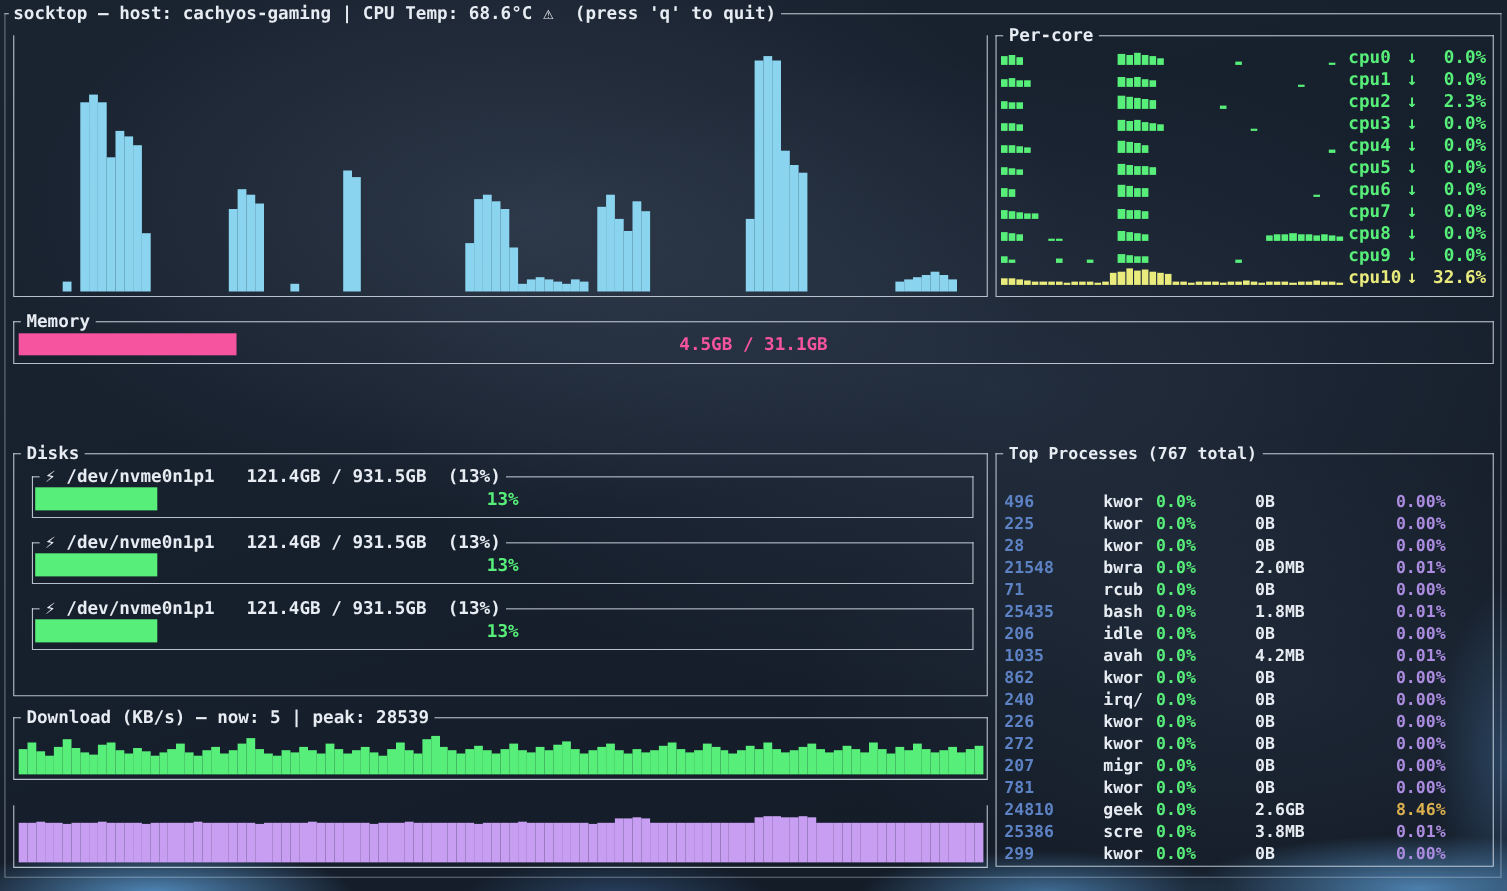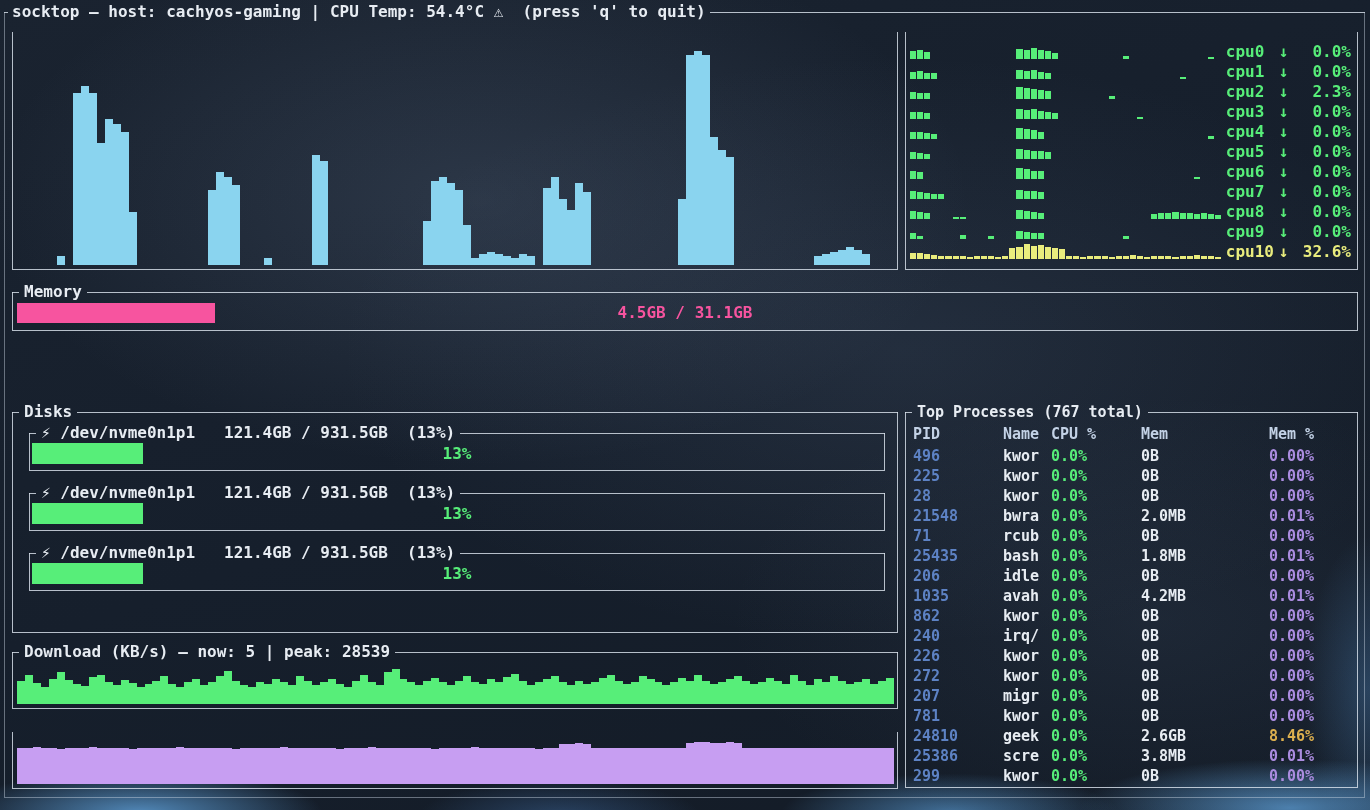--- a/index.html
+++ b/index.html
@@ -88,21 +88,21 @@
   .dl-panel{ left:12px; top:652px; width:886px; height:57px; }
   .ul-panel{ left:12px; top:732px; width:886px; height:57px; }
   .proc-panel{ left:905px; top:412px; width:453px; height:376px; }
 </style>
 </head>
 <body>
 
 <div class="screen">
 
   <div class="app-head">
-    <span class="app-title">socktop — host: cachyos-gaming | CPU Temp: 54.4°C ⚠  (press 'q' to quit)</span>
+    <span class="app-title">socktop — host: cachyos-gaming | CPU Temp: 68.6°C ⚠  (press 'q' to quit)</span>
   </div>
   <div class="outer-frame"></div>
 
   <section class="panel cpu-panel">
     <div class="chart" id="cpu-chart">
         <div class="bar" style="height: 0%;"></div>
         <div class="bar" style="height: 0%;"></div>
         <div class="bar" style="height: 0%;"></div>
         <div class="bar" style="height: 0%;"></div>
         <div class="bar" style="height: 0%;"></div>
@@ -208,20 +208,23 @@
         <div class="bar" style="height: 8%; background: rgb(138, 212, 239);"></div>
         <div class="bar" style="height: 7%; background: rgb(138, 212, 239);"></div>
         <div class="bar" style="height: 5%; background: rgb(138, 212, 239);"></div>
         <div class="bar" style="height: 0%;"></div>
         <div class="bar" style="height: 0%;"></div>
         <div class="bar" style="height: 0%;"></div>
       </div>
   </section>
 
   <section class="panel percore-panel">
+    <div class="phead">
+      <span class="panel-title">Per-core</span>
+    </div>
     <div id="percore-rows">
         <div class="core-row">
           <div class="mini">
             <div class="bar" style="height: 55%; background: rgb(87, 238, 121);"></div>
             <div class="bar" style="height: 60%; background: rgb(87, 238, 121);"></div>
             <div class="bar" style="height: 50%; background: rgb(87, 238, 121);"></div>
             <div class="bar" style="height: 0%;"></div>
             <div class="bar" style="height: 0%;"></div>
             <div class="bar" style="height: 0%;"></div>
             <div class="bar" style="height: 0%;"></div>
@@ -1053,27 +1056,20 @@
         <div class="bar" style="height: 78%; background: rgb(199, 158, 242);"></div>
         <div class="bar" style="height: 78%; background: rgb(199, 158, 242);"></div>
         <div class="bar" style="height: 78%; background: rgb(199, 158, 242);"></div>
       </div>
   </section>
 
   <section class="panel proc-panel">
     <div class="phead">
       <span class="panel-title">Top Processes (767 total)</span>
     </div>
-    <div id="proc-header">
-        <span>PID</span>
-        <span>Name</span>
-        <span>CPU %</span>
-        <span>Mem</span>
-        <span>Mem %</span>
-      </div>
     <div id="proc-rows">
         <div class="prow">
           <span class="c-pid">496</span>
           <span class="c-name">kwor</span>
           <span class="c-cpu">0.0%</span>
           <span class="c-mem">0B</span>
           <span class="c-mempct">0.00%</span>
         </div>
         <div class="prow">
           <span class="c-pid">225</span>

